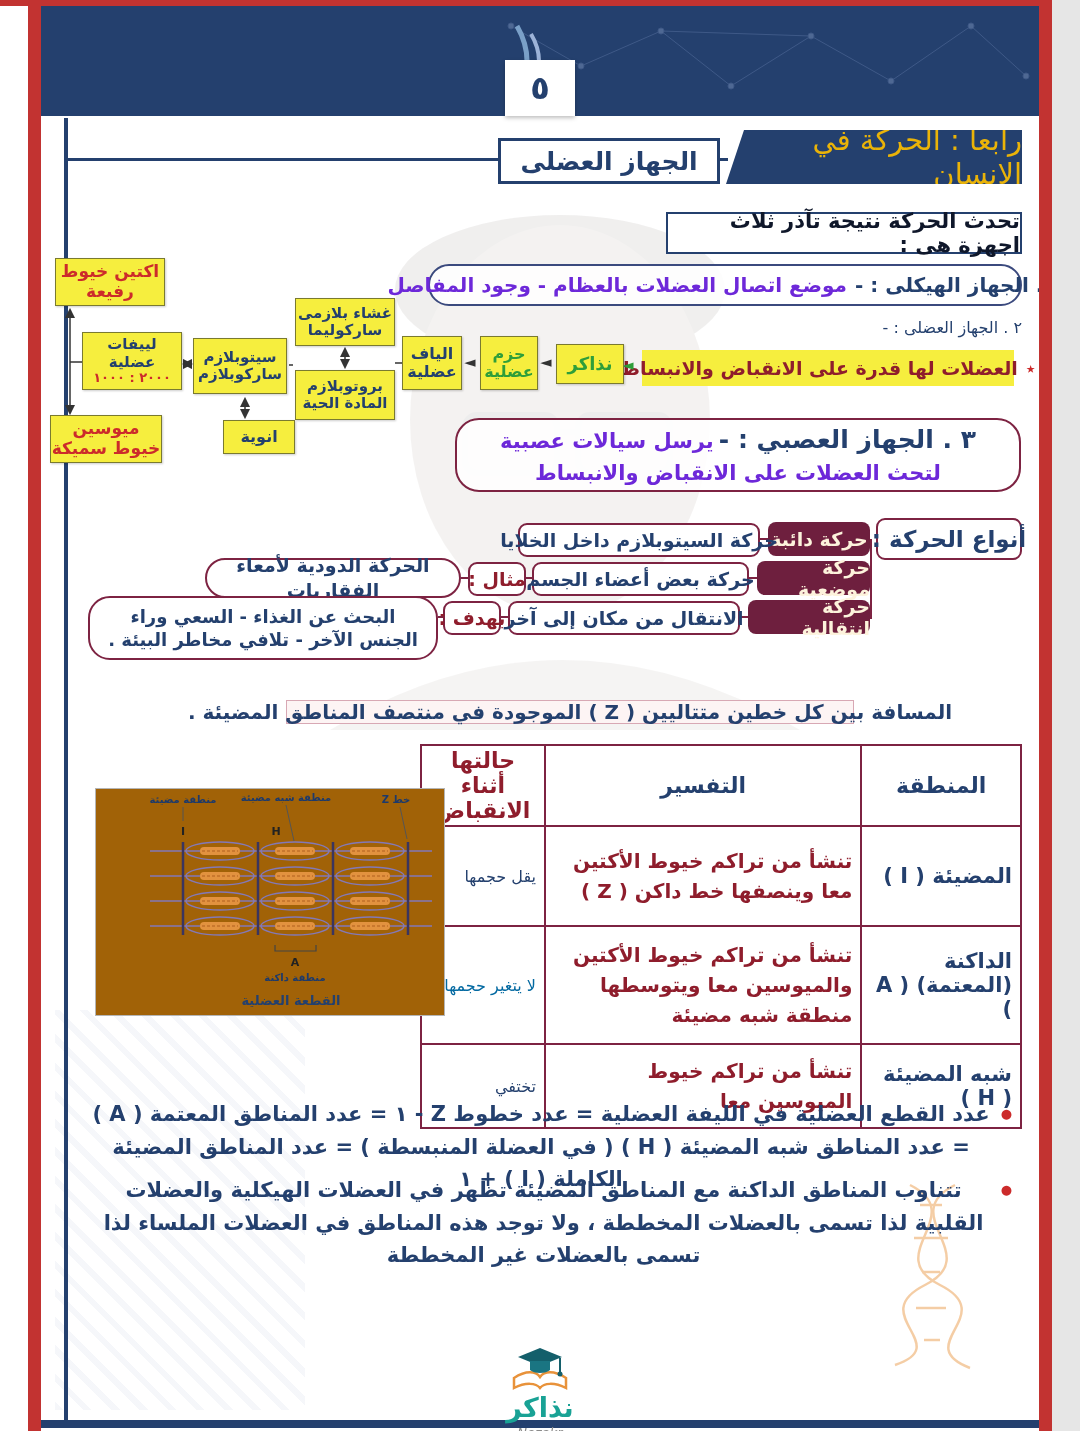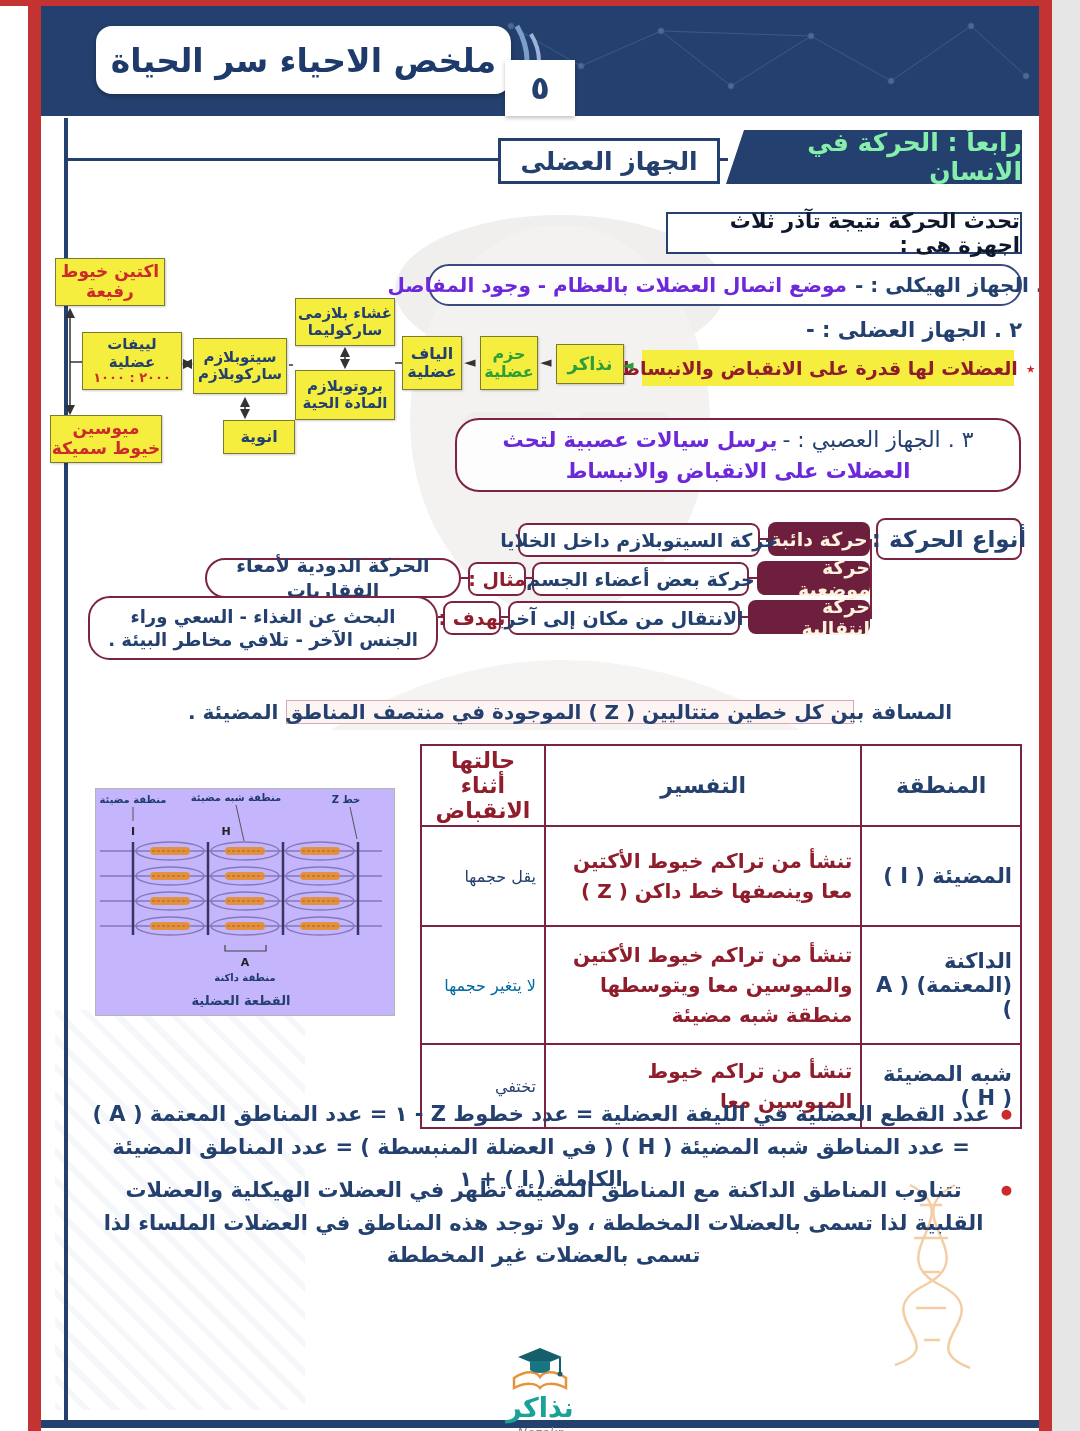--- a/index.html
+++ b/index.html
@@ -6,48 +6,48 @@
   body{background:#cfcfcf;font-family:"DejaVu Sans",sans-serif}
   .page{position:relative;width:1080px;height:1431px;background:#ffffff;margin:0 auto;overflow:hidden;direction:rtl}
   .abs{position:absolute}
   .navy{color:#24406e}
   .dred{color:#6d28d9}
   .red-bar{background:#c23331}
   .banner{background:#24406e}
   .title-box{position:absolute;left:55px;top:20px;width:415px;height:68px;background:#fff;border-radius:16px;display:flex;align-items:center;justify-content:center;box-shadow:0 2px 5px rgba(0,0,0,.3)}
   .title-box span{font-size:33px;font-weight:bold;color:#1d3a6b;white-space:nowrap}
   .pagenum{left:505px;top:60px;width:70px;height:56px;background:#fff;display:flex;align-items:center;justify-content:center;font-size:32px;font-weight:bold;color:#24406e;box-shadow:0 2px 4px rgba(0,0,0,.25)}
-  .sec-title{left:726px;top:130px;width:296px;height:54px;background:#24406e;color:#86efac;font-weight:bold;font-size:25px;display:flex;align-items:center;justify-content:center;clip-path:polygon(18px 0,100% 0,100% 100%,0 100%)}
+  .sec-title{left:726px;top:130px;width:296px;height:54px;background:#24406e;color:#eab308;font-weight:normal;font-size:29px;display:flex;align-items:center;justify-content:center;clip-path:polygon(18px 0,100% 0,100% 100%,0 100%)}
   .sec-sub{left:498px;top:138px;width:222px;height:46px;background:#fff;border:3px solid #24406e;color:#24406e;font-weight:bold;font-size:25px;display:flex;align-items:center;justify-content:center}
   .intro{left:666px;top:212px;width:356px;height:42px;background:#fff;border:2px solid #24406e;color:#0f172a;font-weight:bold;font-size:21px;display:flex;align-items:center;justify-content:center}
   .rbox{border:2px solid #3b4a7e;border-radius:21px;background:rgba(255,255,255,.85);display:flex;align-items:center;justify-content:center;gap:8px;white-space:nowrap}
   .ybox{background:#f6ee3e;border:1px solid #7a7a30;display:flex;flex-direction:column;align-items:center;justify-content:center;text-align:center;font-weight:bold;line-height:1.15;box-shadow:1px 1px 2px rgba(0,0,0,.2)}
   .green{color:#2e9e3a}
   .bred{color:#cc2b2b}
   .arr{font-size:15px;line-height:1}
   .pill{background:#6e1f3e;color:#fdf3dc;font-weight:bold;font-size:19px;border-radius:8px;display:flex;align-items:center;justify-content:center}
   .obox{border:2px solid #7d2342;border-radius:9px;background:#fff;display:flex;align-items:center;justify-content:center;font-weight:bold;color:#24406e;font-size:19px;white-space:nowrap}
   .oround{border-radius:22px;white-space:normal;text-align:center;line-height:1.3}
   .cstub{position:absolute;background:#7d2342}
   .sarc-label{left:858px;top:698px;width:164px;height:42px;background:#7d2342;color:#fdf0d5;font-weight:bold;font-size:22px;display:flex;align-items:center;justify-content:center;clip-path:polygon(16px 0,100% 0,100% 100%,0 100%)}
   .sarc-def{left:286px;top:700px;width:568px;height:24px;background:#fdf4f4;border:1px solid #d8a8b4;color:#24406e;font-weight:bold;font-size:20px;display:flex;align-items:center;justify-content:center;white-space:nowrap}
   table.ztable{border-collapse:collapse;background:rgba(255,255,255,.92)}
   table.ztable th,table.ztable td{border:2.5px solid #7d2342;vertical-align:middle;padding:2px 8px}
   table.ztable th{font-size:22px;font-weight:bold;height:52px}
   td.region{color:#24406e;font-weight:bold;font-size:21px}
   td.expl{color:#8f1d2c;font-weight:bold;font-size:20px;line-height:1.5}
   td.state{font-weight:normal;font-size:16px}
   tr.r1 td{height:100px} tr.r2 td{height:118px} tr.r3 td{height:84px}
-  .fig{left:95px;top:788px;width:300px;height:228px;background:#c4b5fd;border:1px solid #b5b5b5}
+  .fig{left:95px;top:788px;width:350px;height:228px;background:#a16207;border:1px solid #b5b5b5}
   .note{color:#24406e;font-weight:bold;font-size:21px;line-height:1.55;text-align:center;padding:0 28px 0 0}
   .bullet{position:absolute;right:8px;top:6px;color:#cc2b2b;font-size:13px}
   .brand{display:flex;flex-direction:column;align-items:center;gap:2px}
   .brand .ar{color:#19a295;font-size:27px;font-weight:bold}
   .brand .en{color:#8a8a8a;font-size:13px;font-style:italic}
-  .m-title{font-weight:bold;font-size:21px;color:#24406e;text-align:right}
+  .m-title{font-weight:normal;font-size:16px;color:#24406e;text-align:right}
   .m-hl{left:642px;top:350px;width:372px;height:36px;background:#f6ee3e;display:flex;align-items:center;justify-content:center;gap:8px}
   .m-hl .txt{color:#8f1d2c;font-weight:bold;font-size:19px;white-space:nowrap}
   .star{color:#cc2b2b;font-size:18px;font-weight:bold}
   .flbl{font-size:10px;fill:#1d3a6b;font-weight:bold}
   .fsym{font-size:11px;fill:#222;font-weight:bold}
   .fcap{font-size:13px;fill:#24406e;font-weight:bold}
   .stripes{background:repeating-linear-gradient(45deg,rgba(120,140,185,.14) 0 6px,transparent 6px 20px)}
 </style>
 </head>
 <body>
@@ -85,23 +85,20 @@
         <circle cx="40" cy="20" r="3"></circle>
           <circle cx="110" cy="60" r="3"></circle>
           <circle cx="190" cy="25" r="3"></circle>
           <circle cx="260" cy="80" r="3"></circle>
         <circle cx="340" cy="30" r="3"></circle>
           <circle cx="420" cy="75" r="3"></circle>
           <circle cx="500" cy="20" r="3"></circle>
           <circle cx="555" cy="70" r="3"></circle>
       </g>
     </svg>
-    <div class="title-box">
-      <span>ملخص الاحياء سر الحياة</span>
-    </div>
     <svg class="abs" style="left:462px;top:14px;width:50px;height:82px" viewBox="0 0 50 82">
       <path d="M14,6 Q34,41 14,76" fill="none" stroke="#7aa0c8" stroke-width="5"></path>
       <path d="M28,14 Q44,41 28,68" fill="none" stroke="#9db3d8" stroke-width="4"></path>
     </svg>
   </div>
   <div class="abs pagenum" style="z-index:4">٥</div>
 
   <div class="abs" style="left:64px;top:118px;width:4px;height:1306px;background:#24406e;z-index:2"></div>
   <div class="abs" style="left:41px;top:1420px;width:998px;height:8px;background:#24406e;z-index:2"></div>
 
@@ -169,21 +166,21 @@
       <span class="green">حزم عضلية</span>
     </div>
     <span class="abs arr" style="left:495px;top:103px;color:#333">◄</span>
     <div class="ybox abs" style="left:511px;top:92px;width:68px;height:40px;font-size:18px">
       <span class="green">نذاكر</span>
     </div>
   </div>
 
   <div class="abs" style="left:455px;top:418px;width:566px;height:74px;border:2px solid #7d2342;border-radius:24px;background:rgba(255,255,255,.85);display:flex;align-items:center;justify-content:center;text-align:center;padding:4px 14px;z-index:2">
     <div style="line-height:1.5">
-      <span class="navy" style="font-weight:normal;font-size:22px">٣ .  الجهاز العصبي : -</span>
+      <span class="navy" style="font-weight:bold;font-size:25px">٣ .  الجهاز العصبي : -</span>
       <span class="dred" style="font-weight:bold;font-size:21px">يرسل سيالات عصبية لتحث العضلات على الانقباض والانبساط</span>
     </div>
   </div>
 
   <div class="abs obox" style="left:876px;top:518px;width:146px;height:42px;font-size:23px;z-index:2">أنواع الحركة :</div>
   <div class="cstub" style="left:870px;top:539px;width:2px;height:80px;z-index:2"></div>
 
   <div class="abs pill" style="left:768px;top:522px;width:102px;height:34px;z-index:2">حركة دائبة</div>
   <div class="cstub" style="left:760px;top:538px;width:8px;height:2px;z-index:2"></div>
   <div class="abs obox" style="left:518px;top:523px;width:242px;height:34px;z-index:2">حركة السيتوبلازم داخل الخلايا</div>

